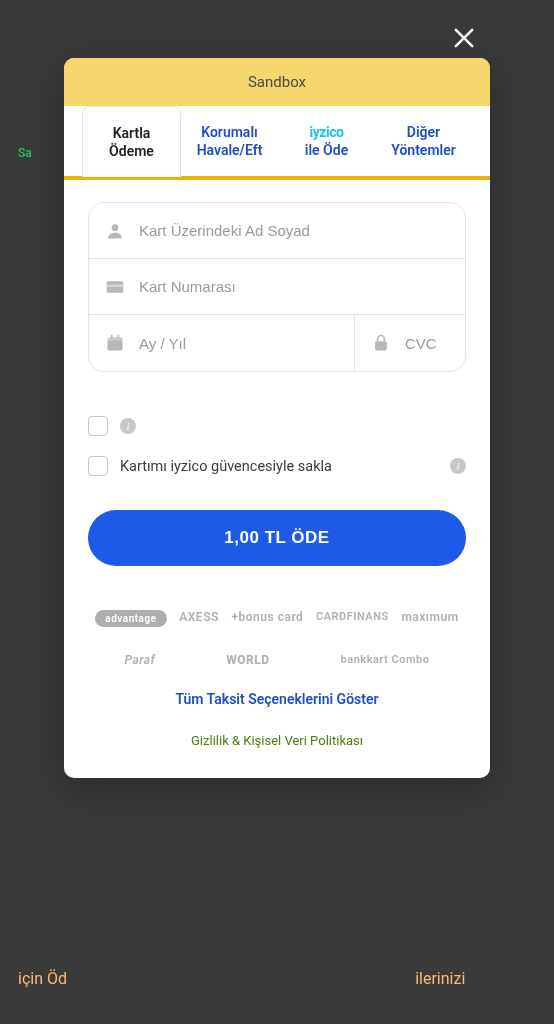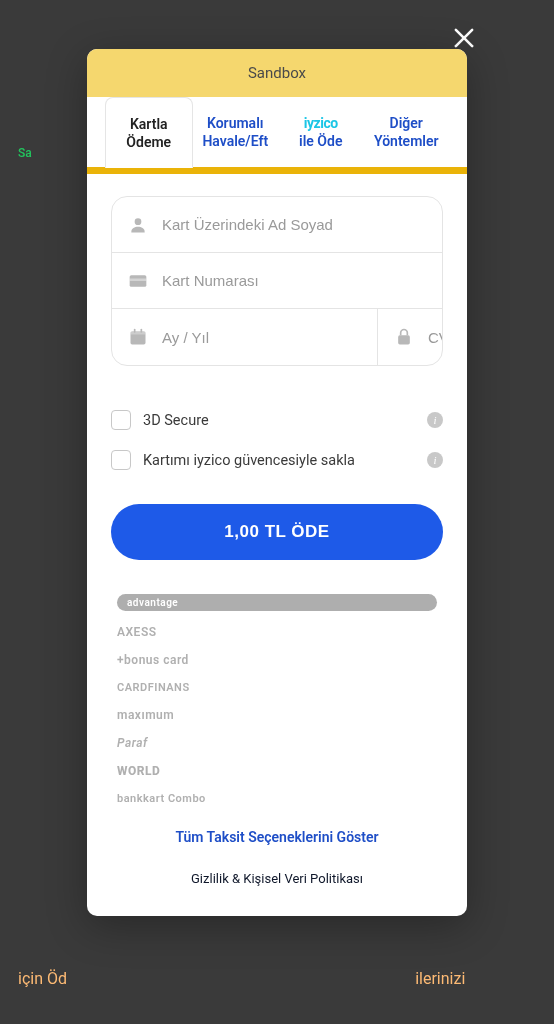--- a/index.html
+++ b/index.html
@@ -6,24 +6,24 @@
 body {
   width: 554px;
   height: 1024px;
   background: #3a3a3a;
   font-family: -apple-system, BlinkMacSystemFont, "Segoe UI", Roboto, sans-serif;
   overflow: hidden;
   position: relative;
 }
 .modal-wrap {
   position: absolute;
-  top: 49px;
+  top: 58px;
   left: 50%;
   transform: translateX(-50%);
-  width: 380px;
+  width: 426px;
 }
 .close-btn {
   position: absolute;
   top: 24px;
   right: 76px;
   width: 28px;
   height: 28px;
   cursor: pointer;
   color: #fff;
 }
@@ -37,21 +37,21 @@
 .header {
   background: #f5d76e;
   text-align: center;
   padding: 15px;
   color: #4a4a4a;
   font-size: 15px;
 }
 .tabs {
   display: flex;
   background: #fff;
-  border-bottom: 7px solid #eab308;
+  border-bottom: 4px solid #eab308;
   padding: 0 18px;
 }
 .tab {
   flex: 1;
   text-align: center;
   padding: 18px 6px 16px;
   font-size: 14px;
   font-weight: 600;
   color: #1e4ec7;
   cursor: pointer;
@@ -119,26 +119,25 @@
   color: #fff;
   border: none;
   height: 56px;
   border-radius: 28px;
   font-size: 17px;
   font-weight: 700;
   letter-spacing: .5px;
   cursor: pointer;
 }
 .logos {
-  margin-top: 34px;
+  margin-top: 44px;
   display: flex; flex-wrap: wrap;
   justify-content: space-around;
-  gap: 14px 10px;
+  gap: 26px 10px;
   padding: 0 6px;
-  flex-direction: column;
 }
 .logo-item {
   color: #b0b0b0;
   font-size: 12px;
   font-weight: 600;
   letter-spacing: .5px;
   text-transform: none;
 }
 .logo-item.pill {
   background: #aeaeae; color: #fff;
@@ -149,21 +148,21 @@
   text-align: center;
   margin-top: 24px;
   color: #1e4ec7;
   font-size: 14px;
   font-weight: 600;
   cursor: pointer;
 }
 .privacy {
   text-align: center;
   margin-top: 26px;
-  color: #0f172a;
+  color: #4d7c0f;
   font-size: 13px;
   cursor: pointer;
 }
 .bg-hint-left {
   position: absolute; left: 18px; top: 146px;
   color: #22c55e; font-size: 12px; font-weight: 500;
 }
 .bg-hint-bottom {
   position: absolute; left: 0; right: 0; bottom: 36px;
   color: #fdba74; font-size: 16px; font-weight: 400;
@@ -249,21 +248,20 @@
             <input type="text" placeholder="CVC" style="">
 
           </div>
         </div>
       </div>
 
 
       <div class="checks">
         <div class="check-row">
           <span class="box"></span>
-          <span class="lbl">3D Secure</span>
           <span class="info-i">i</span>
         </div>
         <div class="check-row">
           <span class="box"></span>
           <span class="lbl">Kartımı iyzico güvencesiyle sakla</span>
           <span class="info-i">i</span>
         </div>
       </div>
 
       <button class="pay-btn">1,00 TL ÖDE</button>

